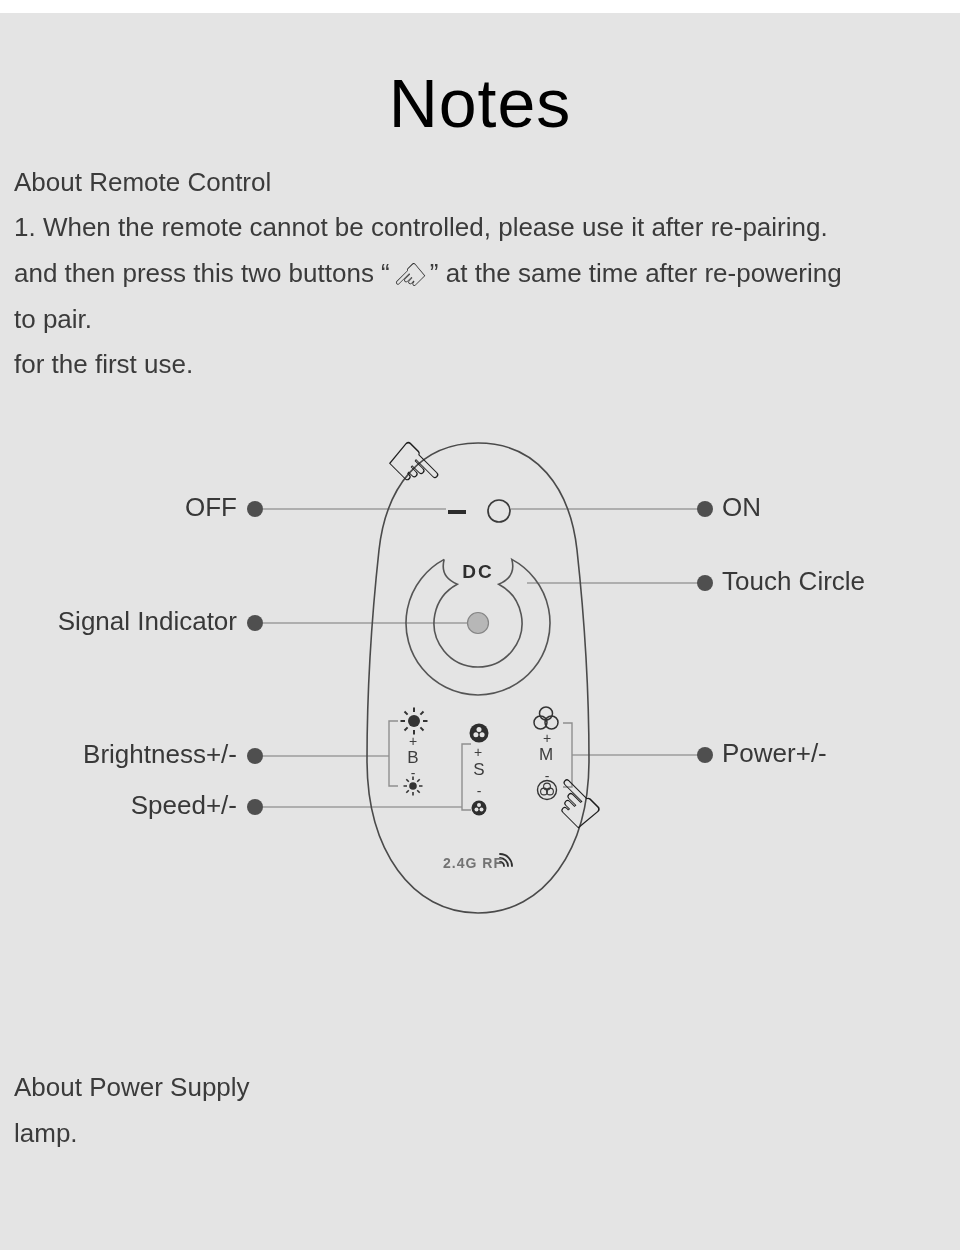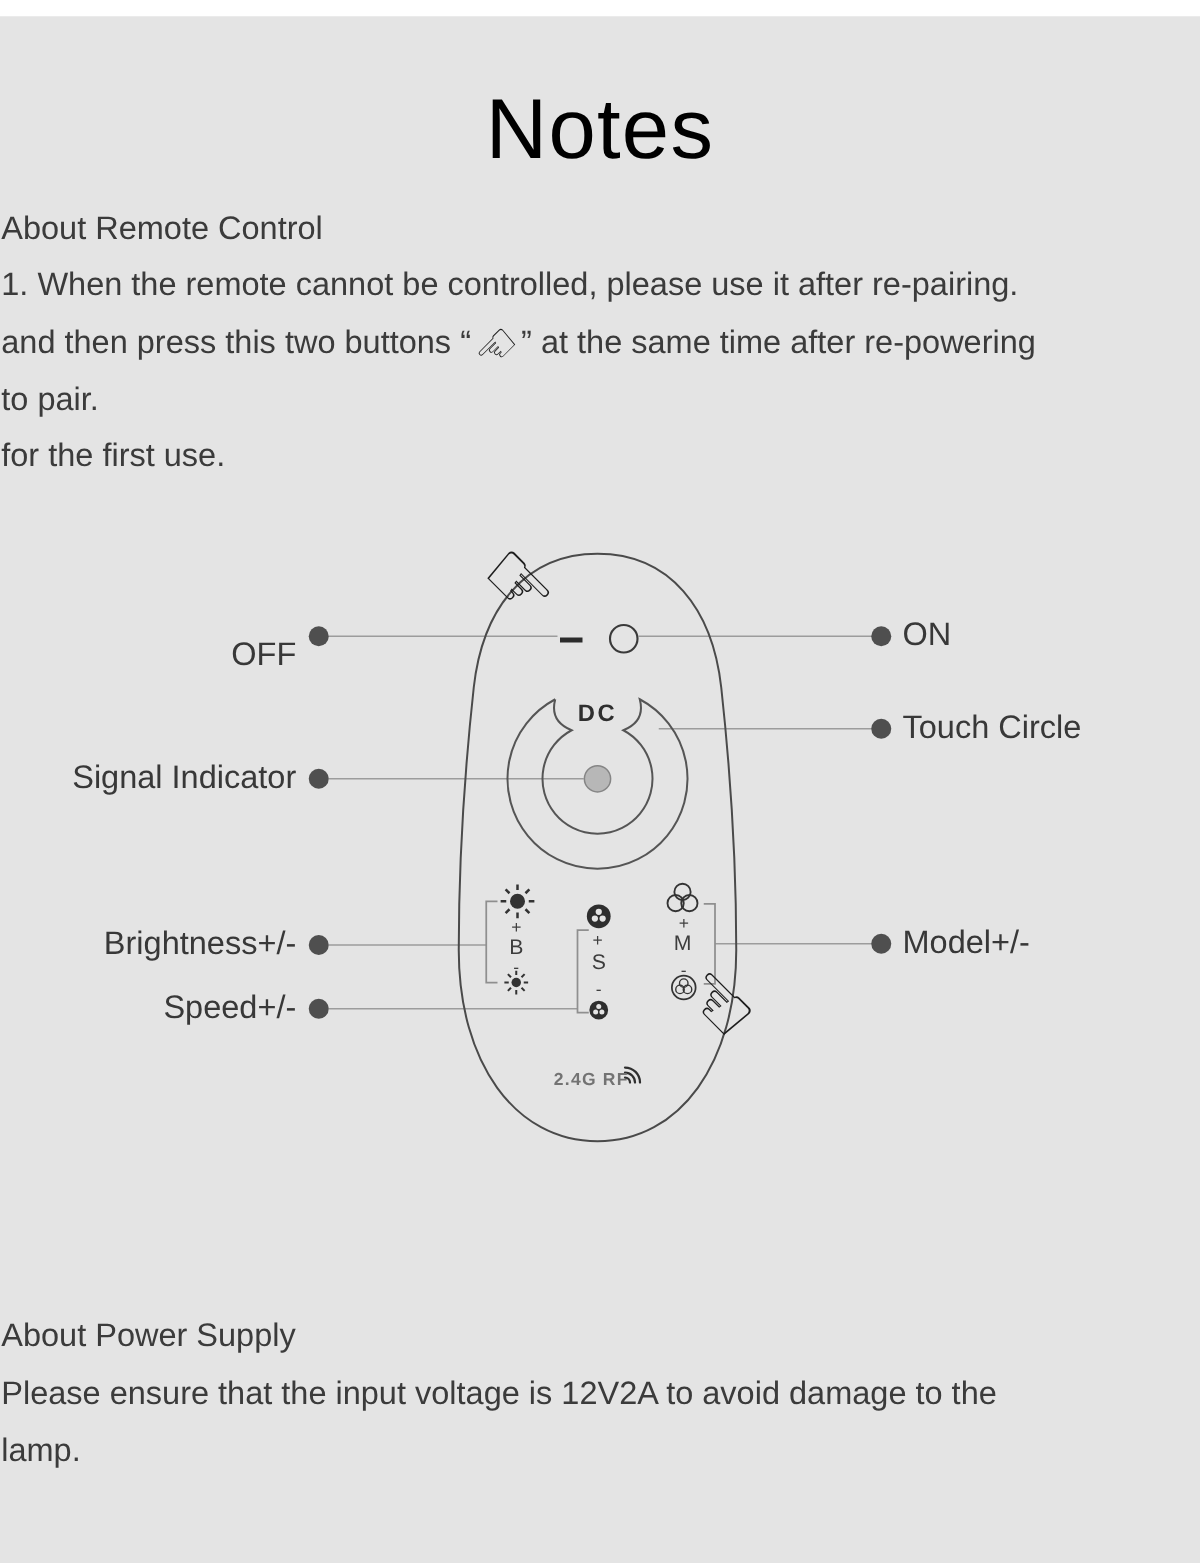--- a/index.html
+++ b/index.html
@@ -12,21 +12,21 @@
     position:relative;
   }
   .top-strip{height:13px;background:#ffffff;}
   h1.page-title{
     margin:56px 0 0 0;
     text-align:center;
     font-size:68px;line-height:68px;
     font-weight:400;color:#000000;
     letter-spacing:1px;
   }
-  .content{padding:0 1px;}
+  .content{padding:0 14px;margin-top:19px;}
   .sec-heading{
     margin-top:22px;
     font-size:26px;line-height:46px;color:#3b3b3b;
   }
   .body-line{
     font-size:26px;line-height:45.5px;color:#3b3b3b;
     white-space:nowrap;
   }
   .power .sec-heading{margin-top:0;}
   .power .body-line{line-height:46px;}
@@ -164,41 +164,40 @@
       <circle cx="550" cy="396.5" r="3.4" stroke-width="1.1"></circle>
     </g>
 
     <g fill="none" stroke="#2f2f2f" stroke-width="1.8" stroke-linecap="round">
       <path d="M 500 467 A 4 4 0 0 1 504 471"></path>
       <path d="M 500 463 A 8 8 0 0 1 508 471"></path>
       <path d="M 500 459 A 12 12 0 0 1 512 471"></path>
     </g>
   </svg>
 
-  <span class="callout-label lab-left" style="top:130px;">OFF</span>
+  <span class="callout-label lab-left" style="top:114px;">OFF</span>
   <span class="callout-label lab-left" style="top:228px;">Signal Indicator</span>
   <span class="callout-label lab-left" style="top:361px;">Brightness+/-</span>
   <span class="callout-label lab-left" style="top:412px;">Speed+/-</span>
   <span class="callout-label lab-right" style="top:114px;">ON</span>
   <span class="callout-label lab-right" style="top:188px;">Touch Circle</span>
-  <span class="callout-label lab-right" style="top:360px;">Model+/-</span>
+  <span class="callout-label lab-right" style="top:360px;">Power+/-</span>
 
   <span class="rlabel dc" style="left:478px;top:177px;">DC</span>
   <span class="rlabel sign" style="left:413px;top:346px;">+</span>
   <span class="rlabel keyletter" style="left:413px;top:363px;">B</span>
   <span class="rlabel sign" style="left:413px;top:378px;">-</span>
   <span class="rlabel sign" style="left:478px;top:357px;">+</span>
   <span class="rlabel keyletter" style="left:479px;top:375px;">S</span>
   <span class="rlabel sign" style="left:479px;top:396px;">-</span>
   <span class="rlabel sign" style="left:547px;top:343px;">+</span>
   <span class="rlabel keyletter" style="left:546px;top:360px;">M</span>
   <span class="rlabel sign" style="left:547px;top:381px;">-</span>
   <span class="rlabel rf" style="left:473px;top:468px;">2.4G RF</span>
 
   <span class="hand hand-top">☞</span>
   <span class="hand hand-bottom">☜</span>
 </div>
 
 <div class="content power">
   <div class="sec-heading">About Power Supply</div>
-  <div class="body-line">Please ensure that the input voltage is 12V2A to avoid damage to the</div>
   <div class="body-line">lamp.</div>
 </div>
 
 </body></html>

